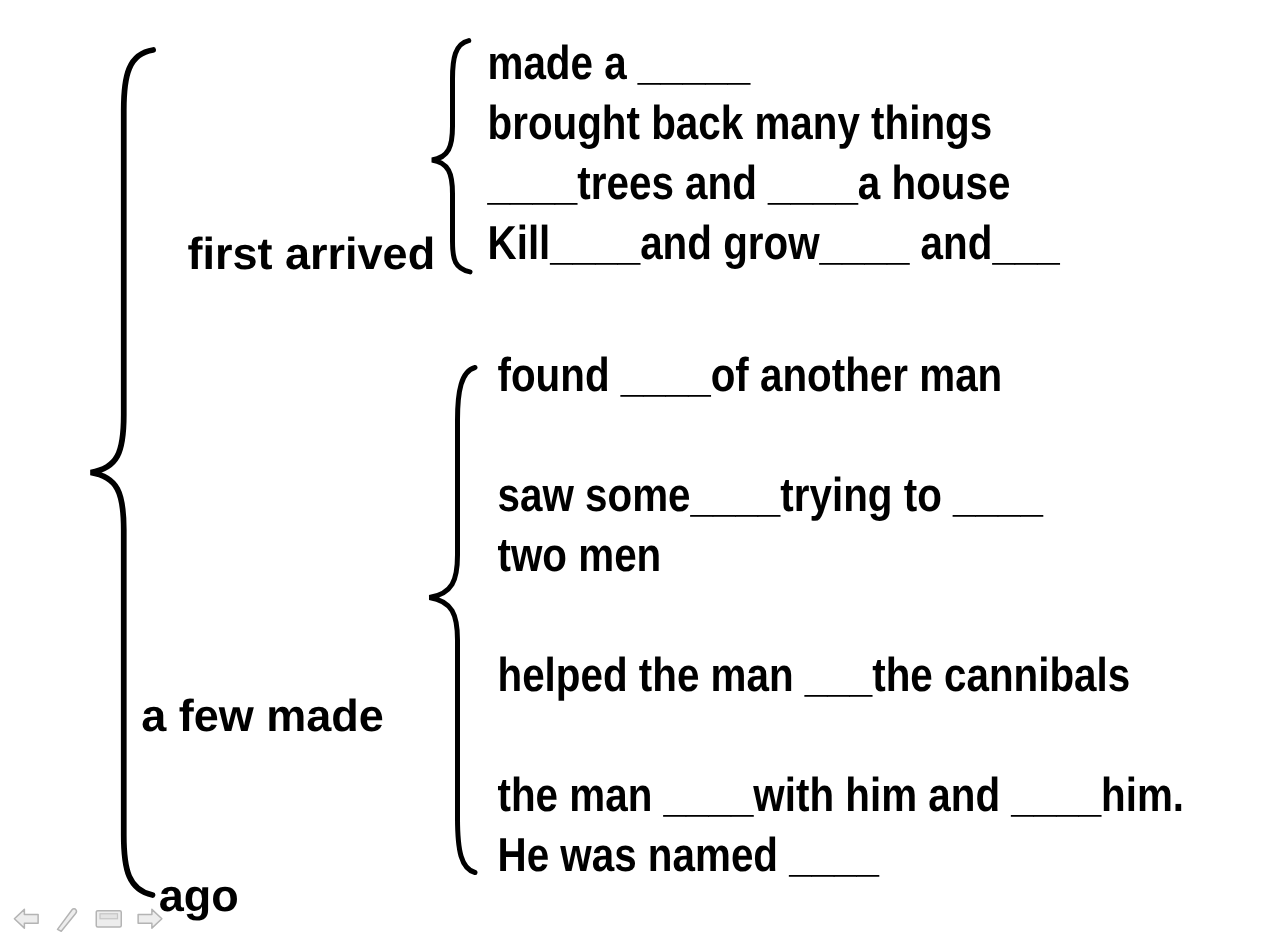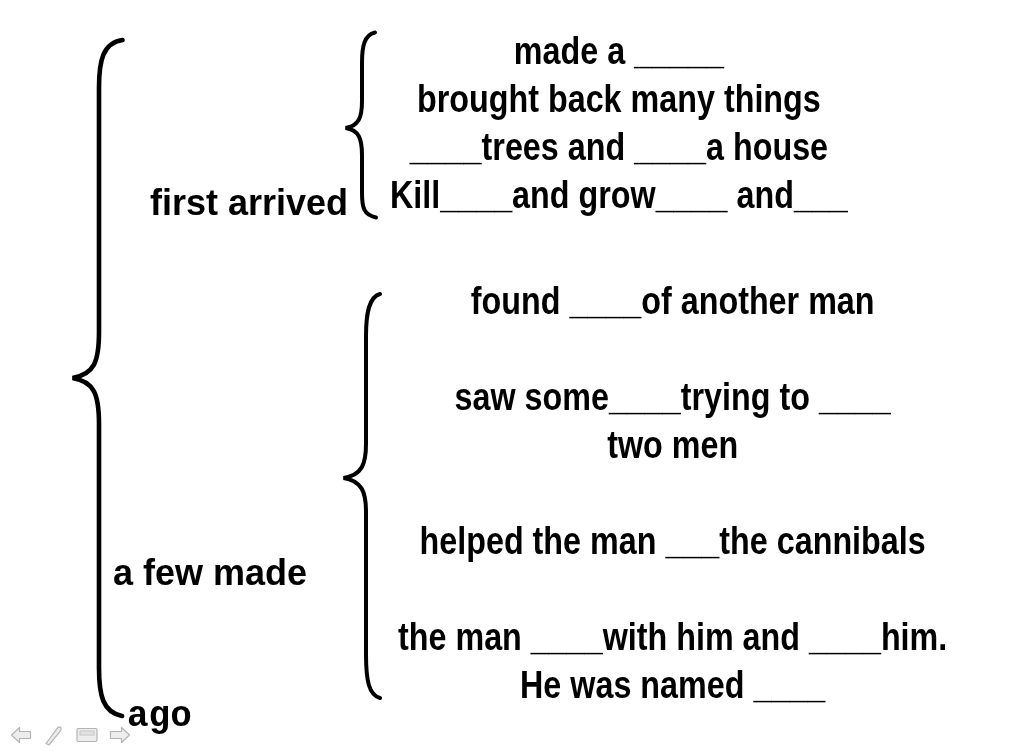--- a/index.html
+++ b/index.html
@@ -27,25 +27,24 @@
   }
   .stage-label {
     position: absolute;
     font-weight: bold;
     font-size: 36px;
     color: #000000;
     white-space: pre;
   }
   .stage-label-1 { left: 110px; top: 137px; line-height: 44px; }
   .stage-label-2 { left: 113px; top: 453px; line-height: 48px; }
-  .stage-label-2 .lbl-line2 { padding-left: 14px; font-family: Liberation Mono, monospace; }
+  .stage-label-2 .lbl-line2 { padding-left: 14px; }
   .text-group {
     position: absolute;
     color: #000000;
-    text-align: center;
   }
   .text-group .cline {
     height: 48px;
     line-height: 48px;
     font-size: 38px;
     font-weight: bold;
     white-space: pre;
     transform: scaleX(0.85);
     transform-origin: 0 50%;
   }

